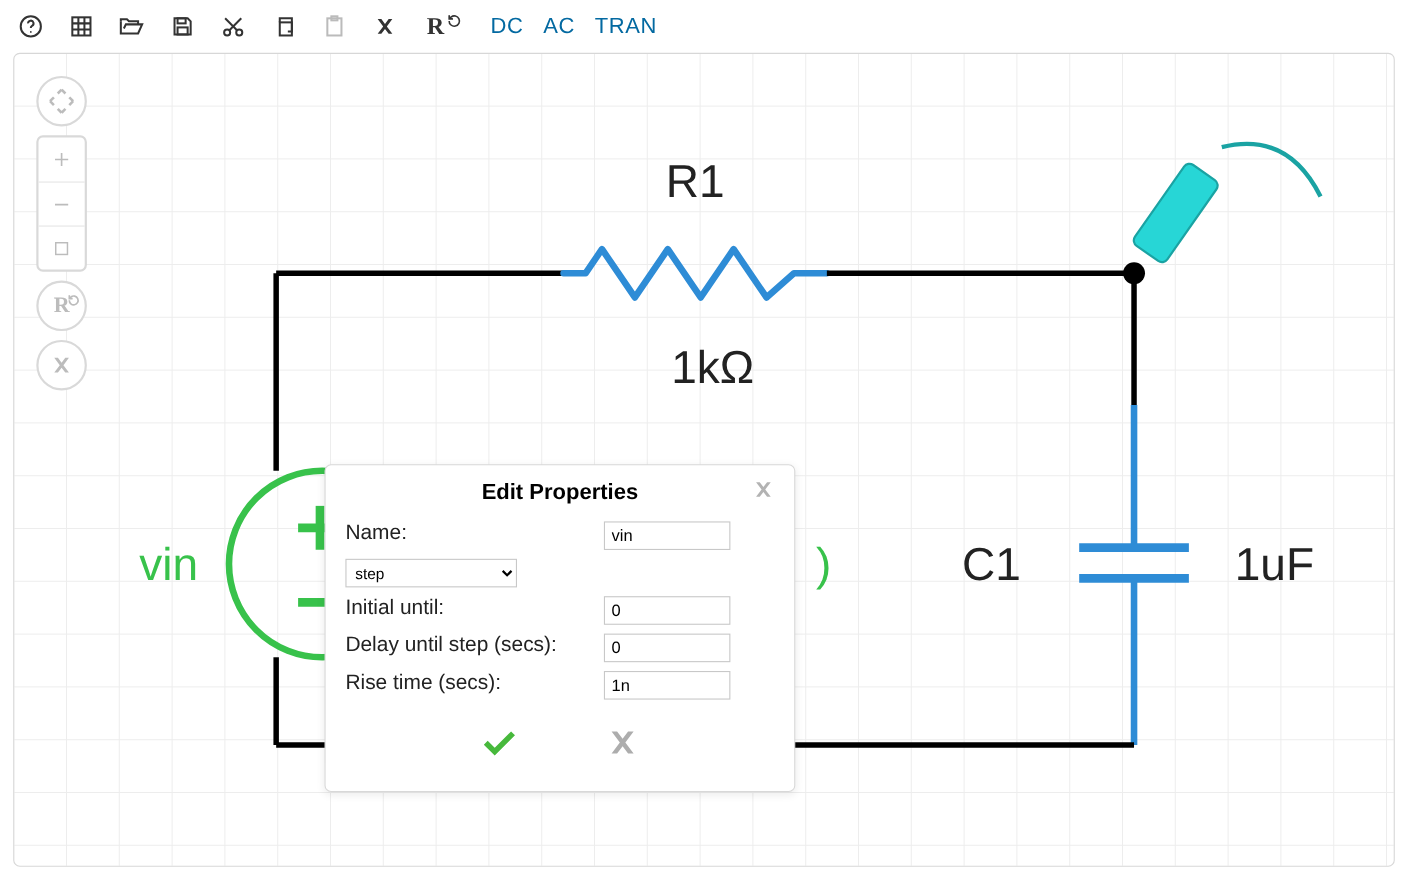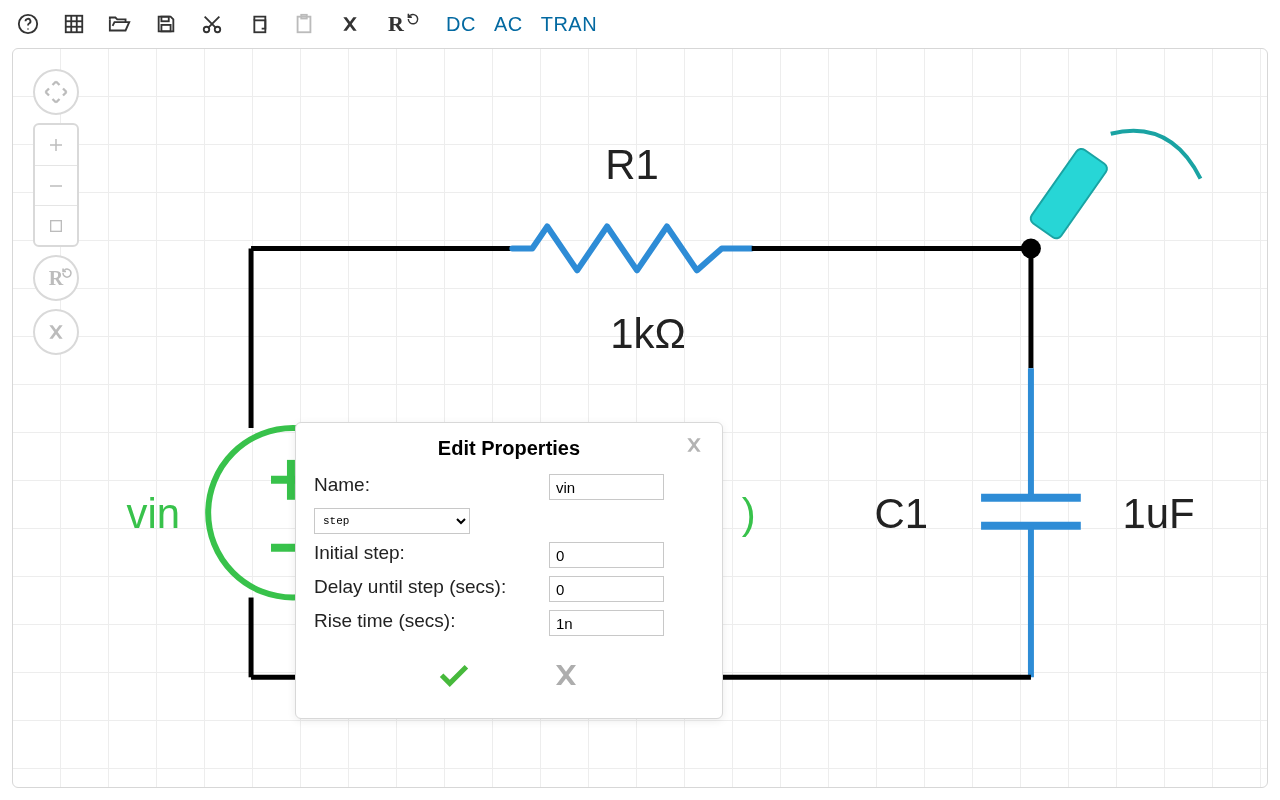--- a/index.html
+++ b/index.html
@@ -119,24 +119,23 @@
       height: 26px;
       border: 1px solid #c8c8c8;
       font-size: 15px;
       padding: 1px 6px;
       background: #fff;
     }
     .dialog .row select {
       width: 156px;
       height: 26px;
       border: 1px solid #c8c8c8;
-      font-size: 11px;
+      font-size: 14px;
       padding: 1px 4px;
       background: #fff;
-      font-family: Liberation Mono, monospace;
     }
     .dialog .actions {
       display: flex;
       justify-content: center;
       gap: 80px;
       margin-top: 24px;
       padding-bottom: 8px;
     }
     .dialog .actions .ok { color: #47b93c; cursor: pointer; }
     .dialog .actions .cancel { color: #adadad; cursor: pointer; }
@@ -316,21 +315,21 @@
     <div class="row">
       <span class="lbl">Name:</span>
       <input type="text" value="vin" style="">
     </div>
     <div class="row">
       <select>
         <option selected="">step</option>
       </select>
     </div>
     <div class="row">
-      <span class="lbl">Initial step:</span>
+      <span class="lbl">Initial until:</span>
       <input type="text" value="0" style="">
     </div>
     <div class="row">
       <span class="lbl">Delay until step (secs):</span>
       <input type="text" value="0" style="">
     </div>
     <div class="row">
       <span class="lbl">Rise time (secs):</span>
       <input type="text" value="1n" style="">
     </div>

